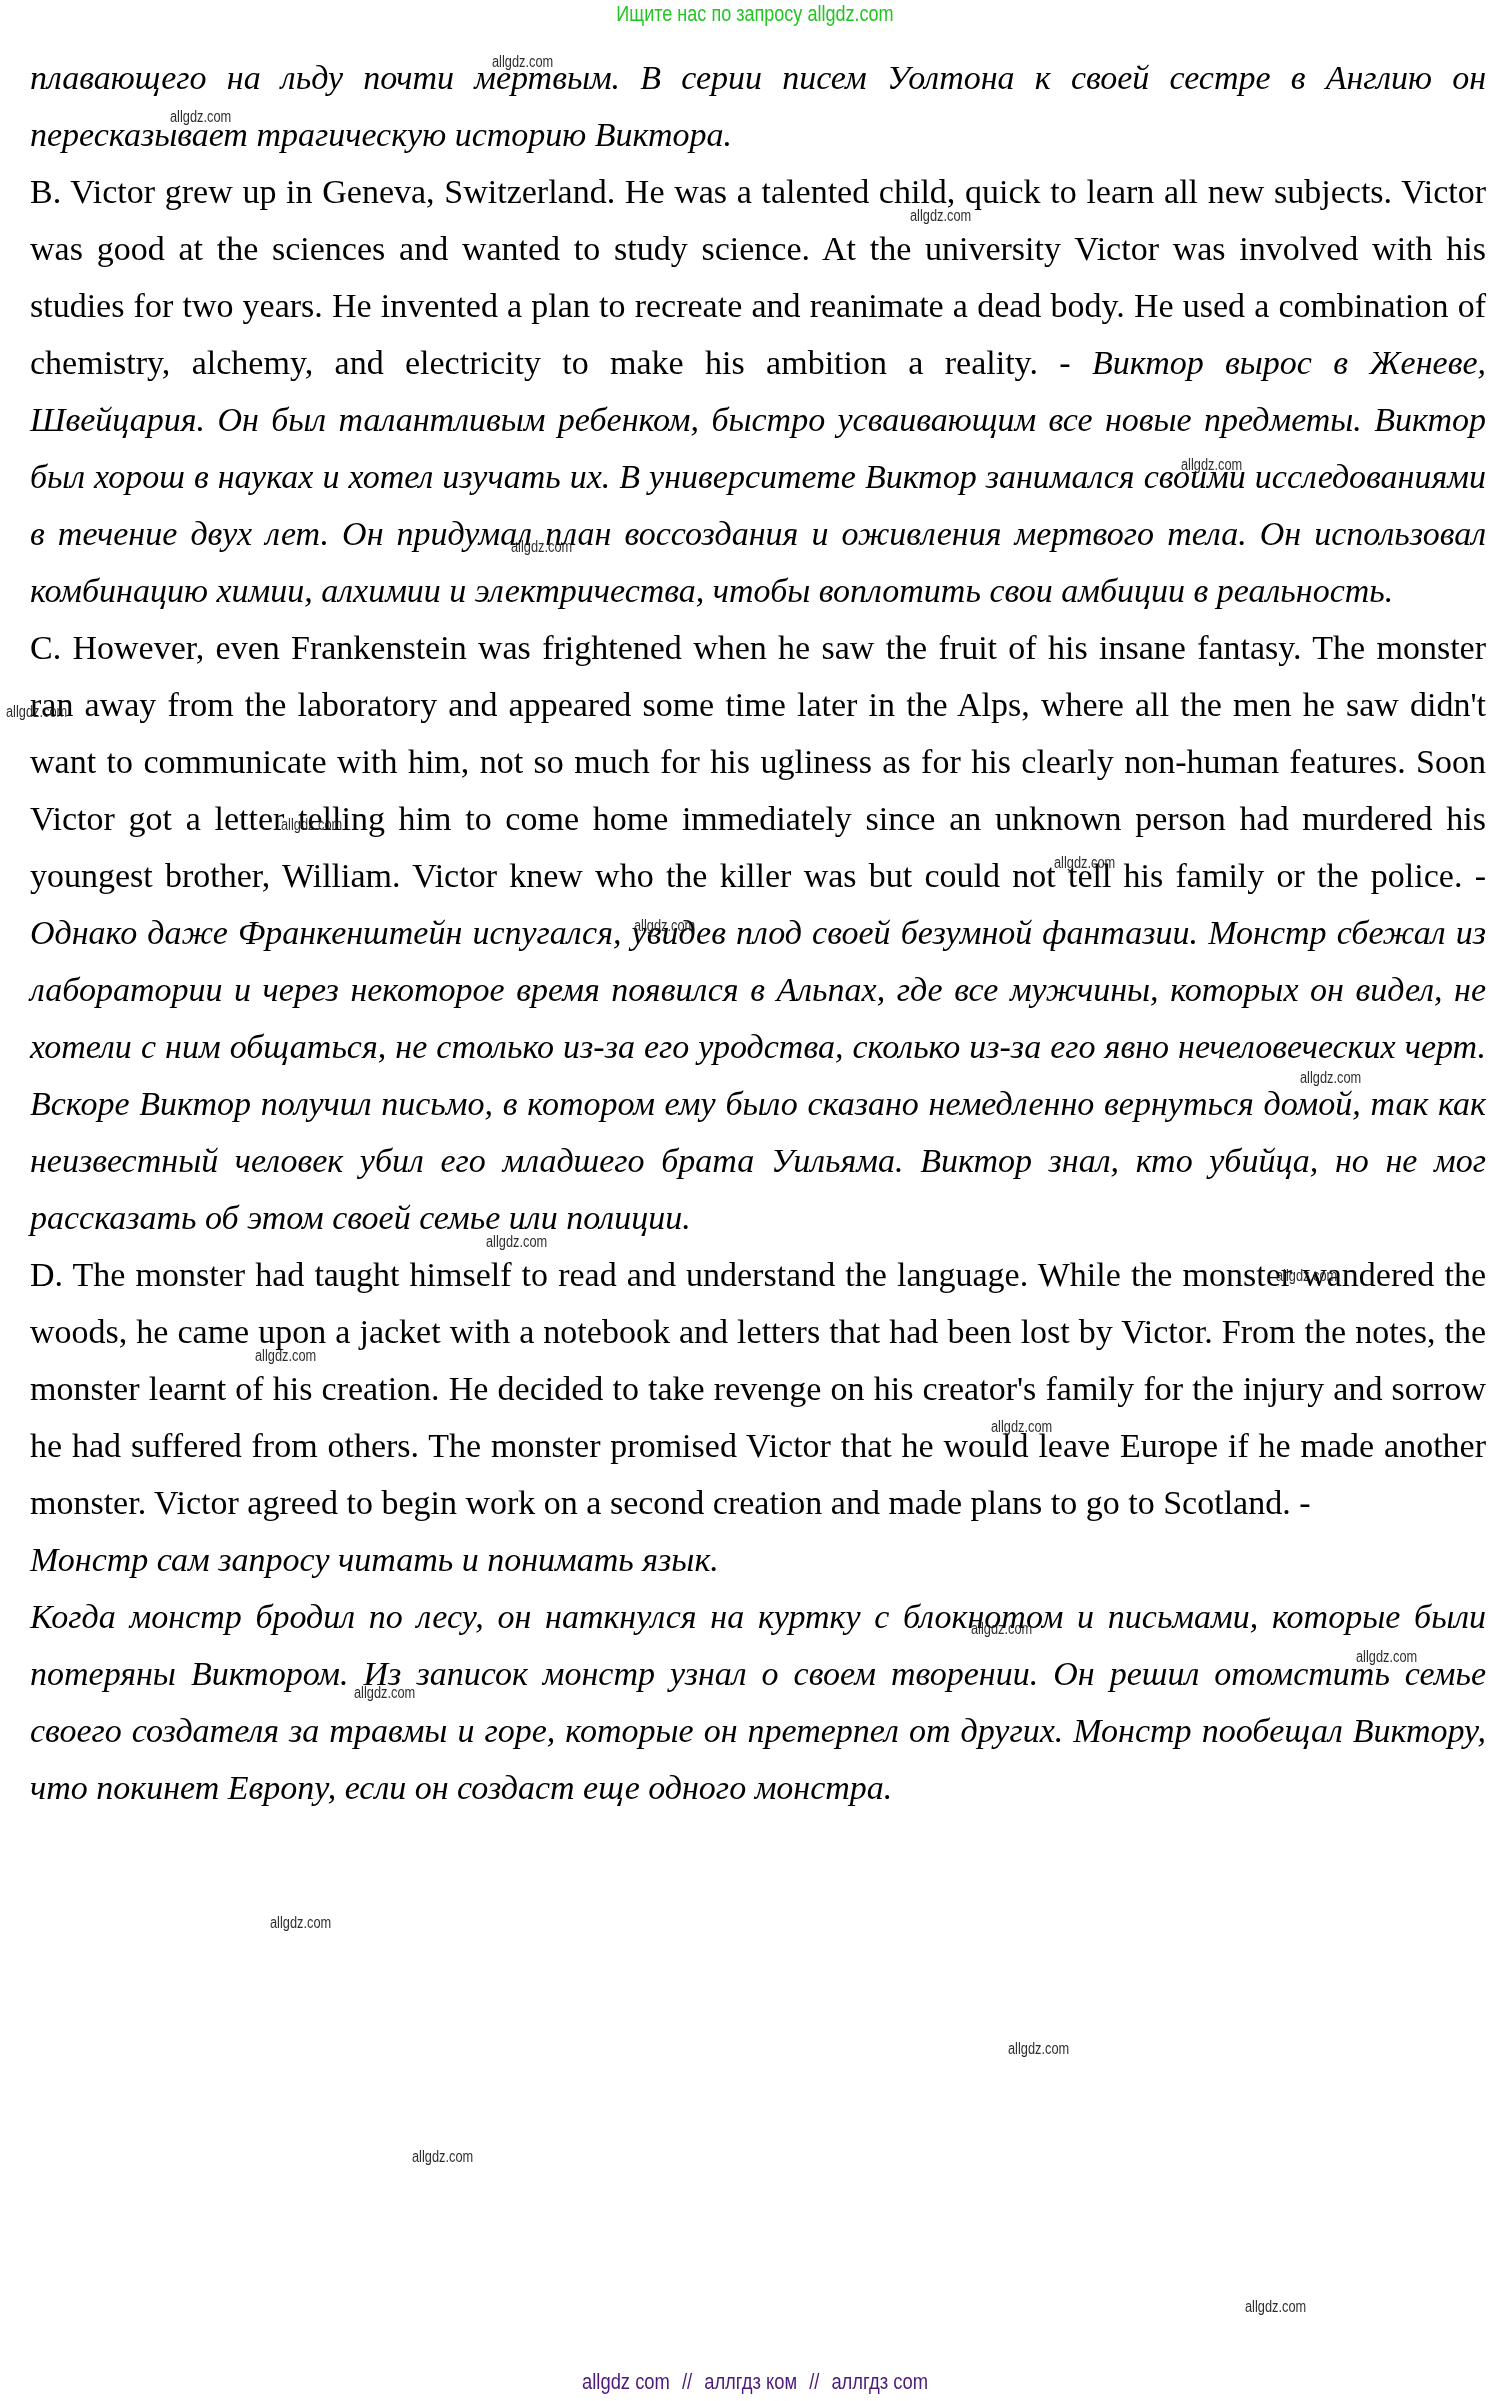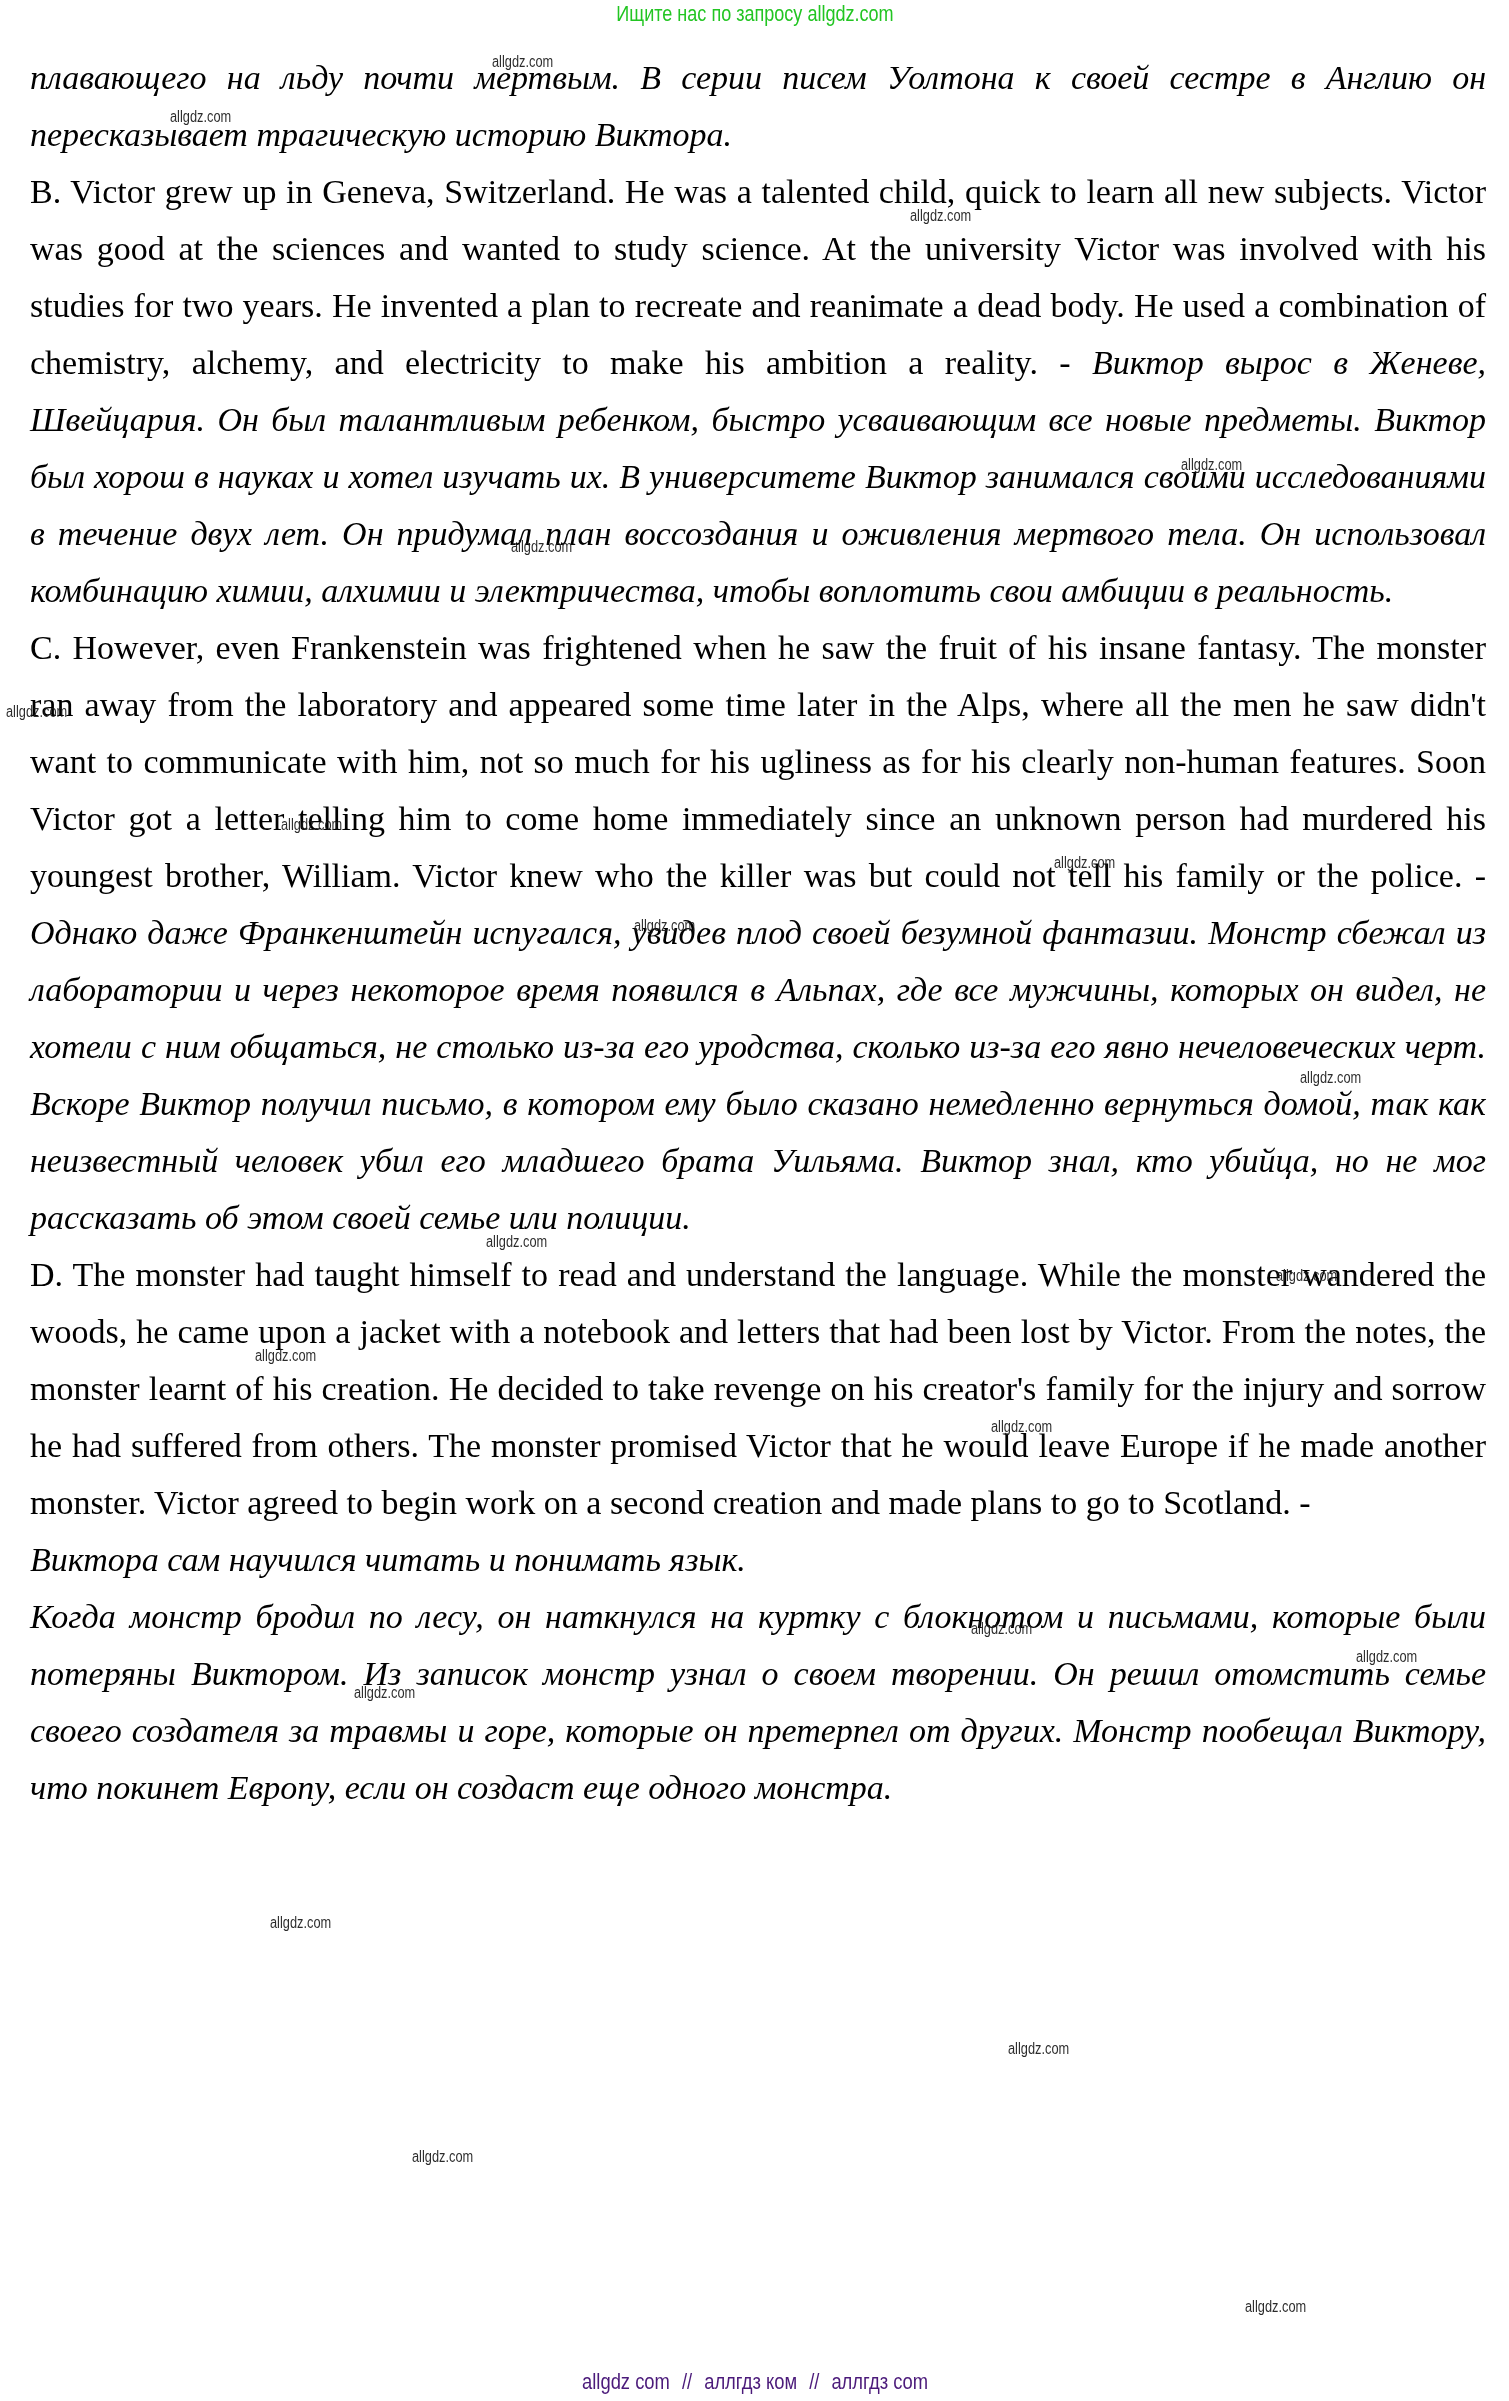--- a/index.html
+++ b/index.html
@@ -107,21 +107,21 @@
 
   <p>
     <span class="en">C. However, even Frankenstein was frightened when he saw the fruit of his insane fantasy. The monster ran away from the laboratory and appeared some time later in the Alps, where all the men he saw didn't want to communicate with him, not so much for his ugliness as for his clearly non-human features. Soon Victor got a letter telling him to come home immediately since an unknown person had murdered his youngest brother, William. Victor knew who the killer was but could not tell his family or the police. -</span>
     <span class="ru">Однако даже Франкенштейн испугался, увидев плод своей безумной фантазии. Монстр сбежал из лаборатории и через некоторое время появился в Альпах, где все мужчины, которых он видел, не хотели с ним общаться, не столько из-за его уродства, сколько из-за его явно нечеловеческих черт. Вскоре Виктор получил письмо, в котором ему было сказано немедленно вернуться домой, так как неизвестный человек убил его младшего брата Уильяма. Виктор знал, кто убийца, но не мог рассказать об этом своей семье или полиции.</span>
   </p>
 
   <p>
     <span class="en">D. The monster had taught himself to read and understand the language. While the monster wandered the woods, he came upon a jacket with a notebook and letters that had been lost by Victor. From the notes, the monster learnt of his creation. He decided to take revenge on his creator's family for the injury and sorrow he had suffered from others. The monster promised Victor that he would leave Europe if he made another monster. Victor agreed to begin work on a second creation and made plans to go to Scotland. -</span>
   </p>
   <p style="text-align-last:left;">
-    <span class="ru">Виктора сам научился читать и понимать язык.</span>
+    <span class="ru">Монстр сам запросу читать и понимать язык.</span>
   </p>
   <p>
     <span class="ru">Когда монстр бродил по лесу, он наткнулся на куртку с блокнотом и письмами, которые были потеряны Виктором. Из записок монстр узнал о своем творении. Он решил отомстить семье своего создателя за травмы и горе, которые он претерпел от других. Монстр пообещал Виктору, что покинет Европу, если он создаст еще одного монстра.</span>
   </p>
 
 </div>
 
 <div id="watermark-layer">
     <span class="wm" style="left: 492px; top: 54px;">allgdz.com</span>
     <span class="wm" style="left: 170px; top: 109px;">allgdz.com</span>

